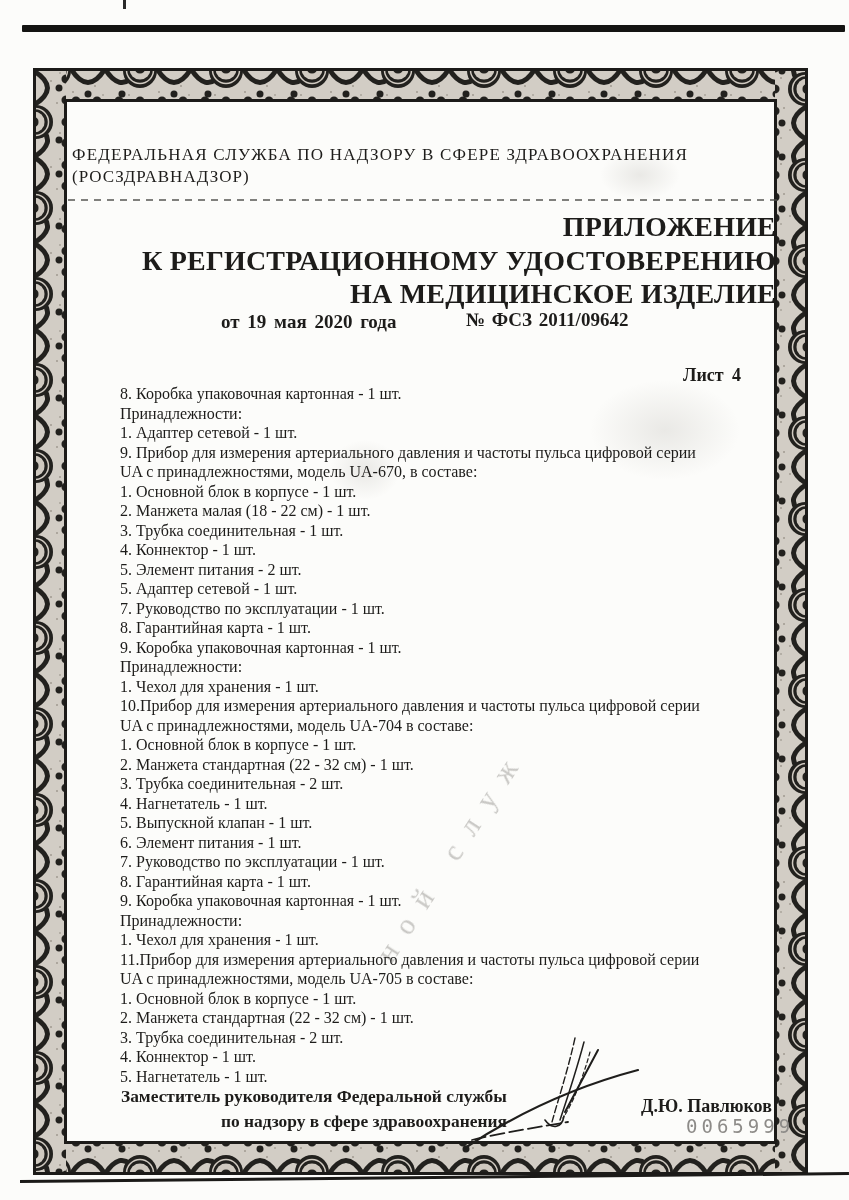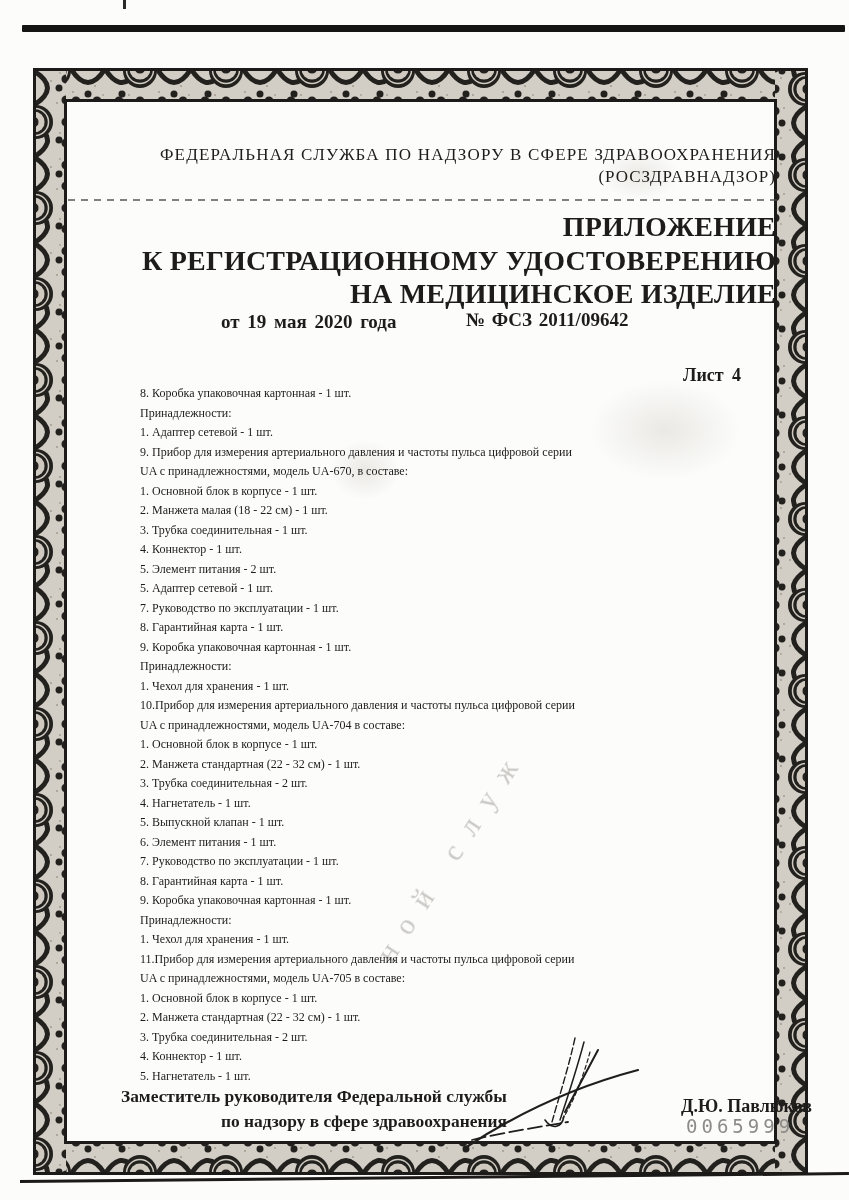--- a/index.html
+++ b/index.html
@@ -10,35 +10,35 @@
   }
   .abs{position:absolute;}
   
   .top-tick{left:123px;top:0;width:3px;height:9px;background:#2a2a2a;}
   .top-rule{left:22px;top:25px;width:823px;height:7px;background:#141412;border-radius:1px;}
   .bottom-scan-line{left:20px;top:1180px;width:829px;height:3px;background:#1b1a18;
     transform:rotate(-0.55deg);transform-origin:0 50%;}
   
   .frame{left:33px;top:68px;width:775px;height:1107px;}
   
-  .header-block{left:72px;top:143px;width:704px;text-align:right;}
+  .header-block{left:72px;top:143px;width:704px;text-align:left;}
   .header-line1{font-size:17px;letter-spacing:1.2px;line-height:23px;white-space:nowrap;}
   .header-line2{font-size:17px;letter-spacing:1px;line-height:22px;}
   .dashed-rule{left:68px;top:199px;width:710px;height:2px;opacity:.7;
     background:repeating-linear-gradient(90deg,#4a4a46 0 7px,transparent 7px 13px);}
   .title-block{left:72px;top:210px;width:704px;text-align:right;font-weight:bold;}
   .title-line{font-size:28px;line-height:33.5px;letter-spacing:0.2px;white-space:nowrap;}
   .meta-date{left:221px;top:311px;font-size:19px;font-weight:bold;white-space:nowrap;word-spacing:3px;}
   .meta-number{left:466px;top:309px;font-size:19px;font-weight:bold;white-space:nowrap;word-spacing:2px;}
   .meta-sheet{left:683px;top:338px;font-size:18px;font-weight:bold;word-spacing:4px;margin-top:27px;}
-  .body-text{left:120px;top:384px;width:660px;font-size:12px;margin-left:20px;}
+  .body-text{left:120px;top:384px;width:660px;font-size:16px;}
   .bline{height:19.5px;line-height:19.5px;white-space:nowrap;}
   .sig-title{left:121px;top:1084px;font-size:17.4px;font-weight:bold;line-height:25px;}
   .sig-title div{white-space:nowrap;text-align:right;}
-  .sig-name{left:641px;top:1096px;font-size:18px;font-weight:bold;white-space:nowrap;margin-left:40px;}
+  .sig-name{left:641px;top:1096px;font-size:18px;font-weight:bold;white-space:nowrap;}
   .blank-number{left:686px;top:1115px;font-family:"DejaVu Sans Mono","Liberation Mono",monospace;
     font-size:19px;color:#8d8b88;letter-spacing:4px;white-space:nowrap;}
   .watermark{left:370px;top:950px;font-size:29px;letter-spacing:17px;color:rgba(118,115,111,0.38);
     transform:rotate(-57deg);transform-origin:0 0;white-space:nowrap;filter:blur(0.6px);}
   .sig-svg{left:450px;top:1020px;}
   .smudge{border-radius:50%;background:radial-gradient(closest-side,rgba(120,115,105,0.14),rgba(120,115,105,0));}
   .s1{left:590px;top:380px;width:150px;height:100px;}
   .s2{left:600px;top:150px;width:80px;height:50px;}
   .s3{left:330px;top:440px;width:70px;height:60px;}
 </style>

